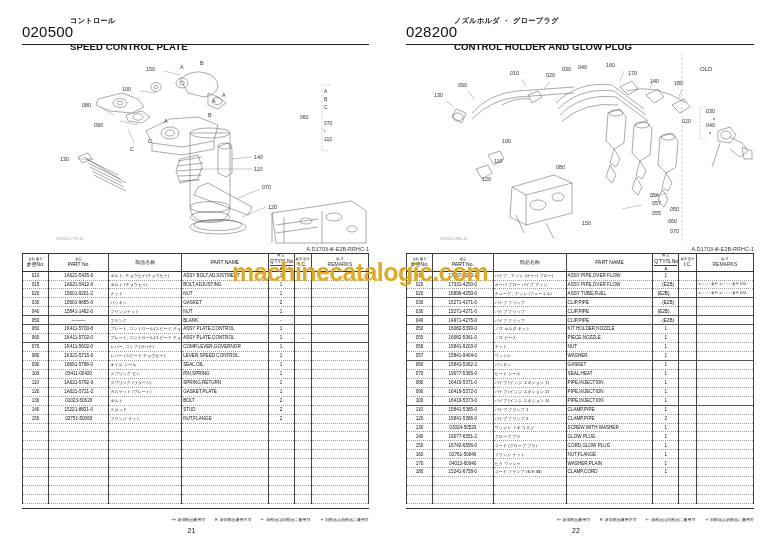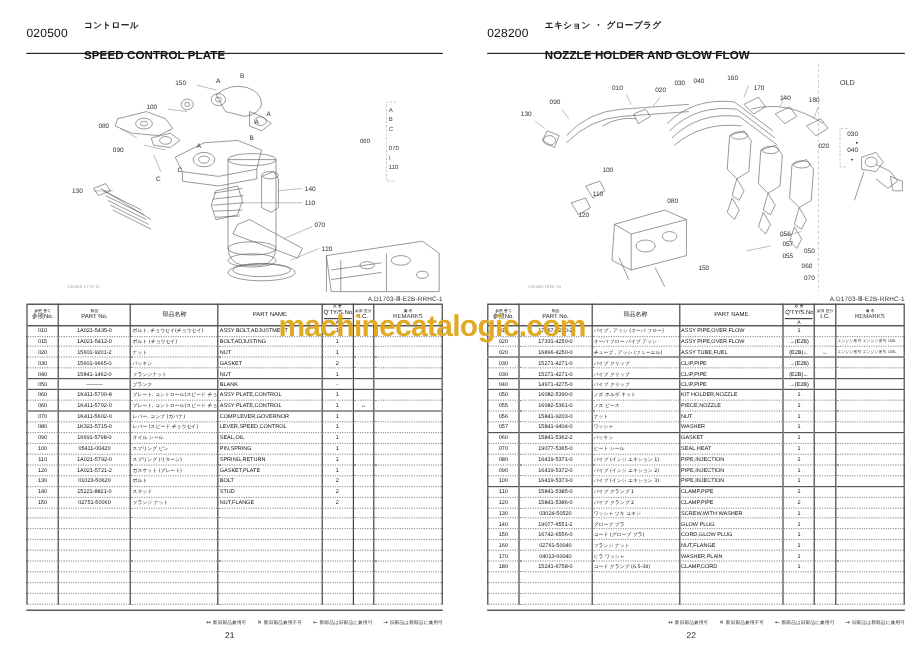--- a/index.html
+++ b/index.html
@@ -25,21 +25,21 @@
   .page.left { border-right: 1px solid #ffffff; }
 
   
   .pg-header {
     position: absolute;
     top: 16px; left: 22px; right: 14px;
     height: 26px;
   }
   .sec-code {
     position: absolute; left: 0; top: 7px;
-    font-size: 10px; letter-spacing: .2px; color: #111;
+    font-size: 15px; letter-spacing: .2px; color: #111;
   }
   .titles { position: absolute; left: 48px; top: 0px; }
   .title-jp {
     font-size: 7.2px; color: #111; letter-spacing: .3px;
     line-height: 9px; white-space: nowrap;
     font-family: "DejaVu Sans", sans-serif;
     font-weight: 700;
   }
   .title-en {
     font-size: 9.6px; font-weight: 700; color: #111;
@@ -556,22 +556,22 @@
     <div class="foot-rule"></div>
     <div class="legend"><span class="item"><span class="sym">↔ </span><span>新旧部品兼用可</span></span><span class="item"><span class="sym">✕ </span><span>新旧部品兼用不可</span></span><span class="item"><span class="sym">← </span><span>新部品は旧部品に兼用可</span></span><span class="item"><span class="sym">→ </span><span>旧部品は新部品に兼用可</span></span></div>
     <div class="pageno">21</div>
   </div>
 
   <div class="page right">
 
     <div class="pg-header">
       <div class="sec-code">028200</div>
       <div class="titles">
-        <div class="title-jp">エキション ・ グロープラグ</div>
-        <div class="title-en">NOZZLE HOLDER AND GLOW FLOW</div>
+        <div class="title-jp">ノズルホルダ ・ グロープラグ</div>
+        <div class="title-en">CONTROL HOLDER AND GLOW PLUG</div>
       </div>
     </div>
     <div class="hdr-rule"></div>
 
     <div class="diagram">
       <svg width="348" height="198" viewBox="0 0 348 198">
         <g stroke="#555" stroke-width="0.5" fill="none">
 
           <path d="M66 66 Q84 46 112 44 L168 40"></path>
           <path d="M66 72 Q86 52 112 50 L168 46"></path>

